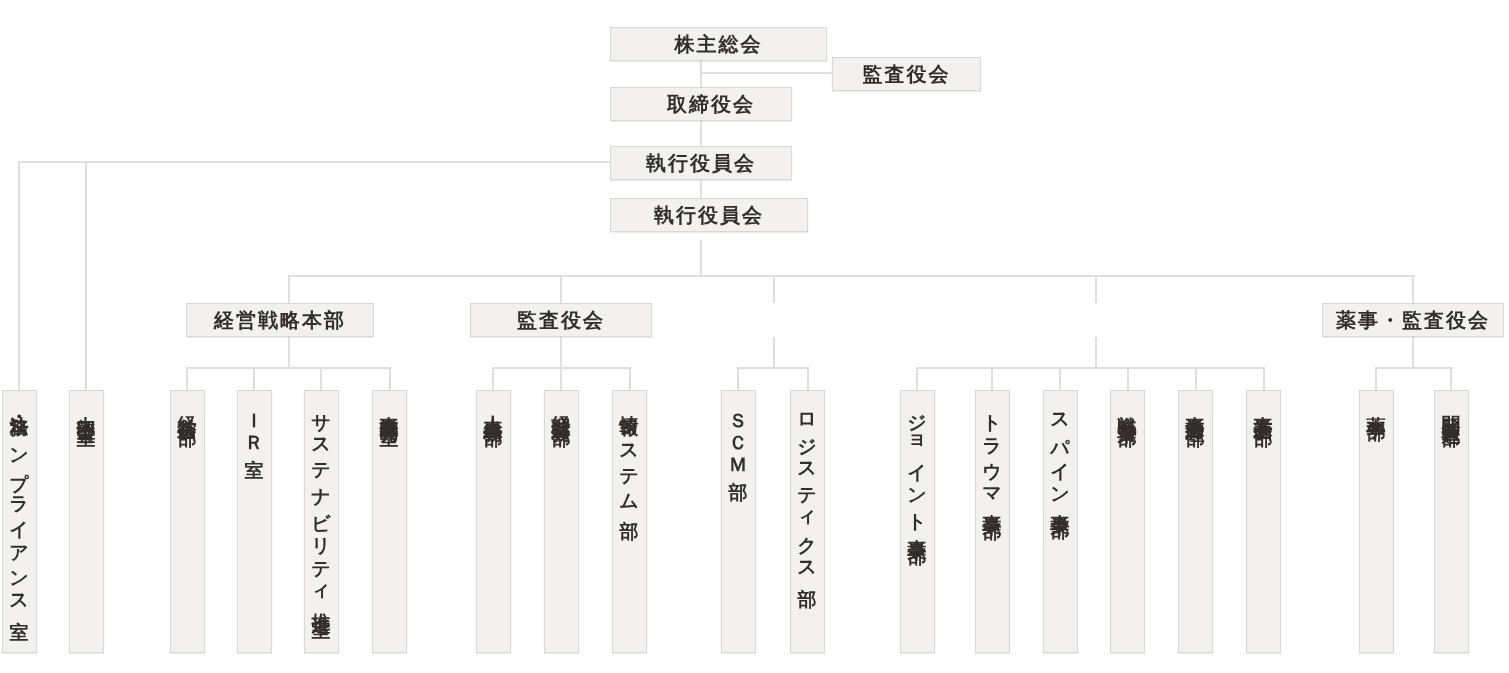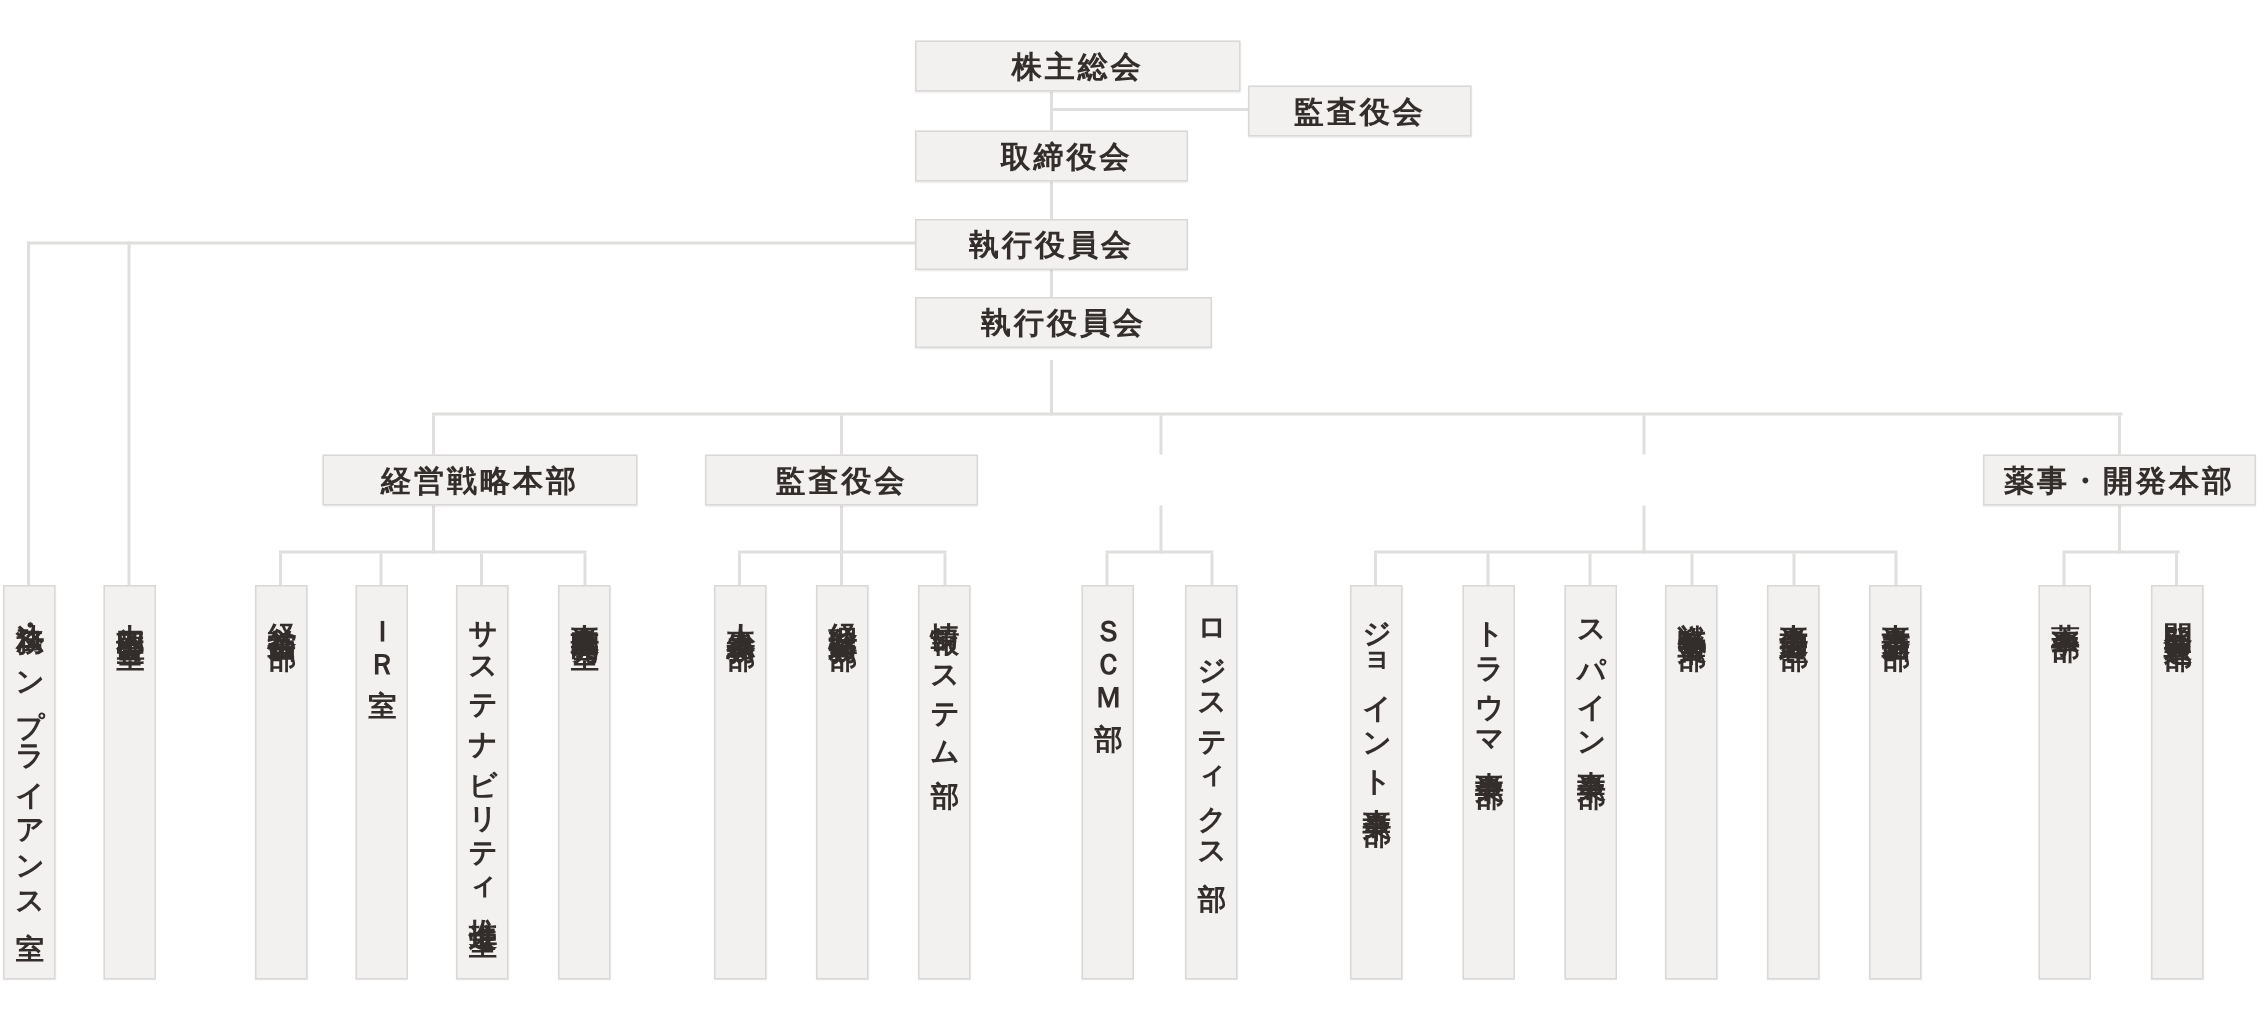--- a/index.html
+++ b/index.html
@@ -94,23 +94,23 @@
   <div class="vline" style="left:1263px;top:369px;height:21px;"></div>
   <div class="vline" style="left:1375px;top:369px;height:21px;"></div>
   <div class="vline" style="left:1450px;top:369px;height:21px;"></div>
 
   <div class="box hdr" style="left:610px;top:27px;width:217px;">株主総会</div>
   <div class="box hdr" style="left:832px;top:57px;width:149px;">監査役会</div>
   <div class="box hdr" style="left:610px;top:87px;width:182px;padding-left:20px;">取締役会</div>
   <div class="box hdr" style="left:610px;top:146px;width:182px;">執行役員会</div>
   <div class="box hdr" style="left:610px;top:198px;width:198px;">執行役員会</div>
 
-  <div class="box hdr" style="left:215px;top:303px;width:210px;">経営戦略本部</div>
+  <div class="box hdr" style="left:186px;top:303px;width:188px;">経営戦略本部</div>
   <div class="box hdr" style="left:470px;top:303px;width:182px;">監査役会</div>
-  <div class="box hdr" style="left:1322px;top:303px;width:182px;">薬事・開発本部</div>
+  <div class="box hdr" style="left:1322px;top:303px;width:182px;">薬事・監査役会</div>
 
   <div class="box vbox" style="left:2px;top:390px;">法務・コンプライアンス室</div>
   <div class="box vbox" style="left:69px;top:390px;">内部監査室</div>
 
   <div class="box vbox" style="left:170px;top:390px;">経営企画部</div>
   <div class="box vbox" style="left:237px;top:390px;">ＩＲ室</div>
   <div class="box vbox" style="left:304px;top:390px;">サステナビリティ推進室</div>
   <div class="box vbox" style="left:372px;top:390px;">事業開発室</div>
 
   <div class="box vbox" style="left:476px;top:390px;">人事総務部</div>

